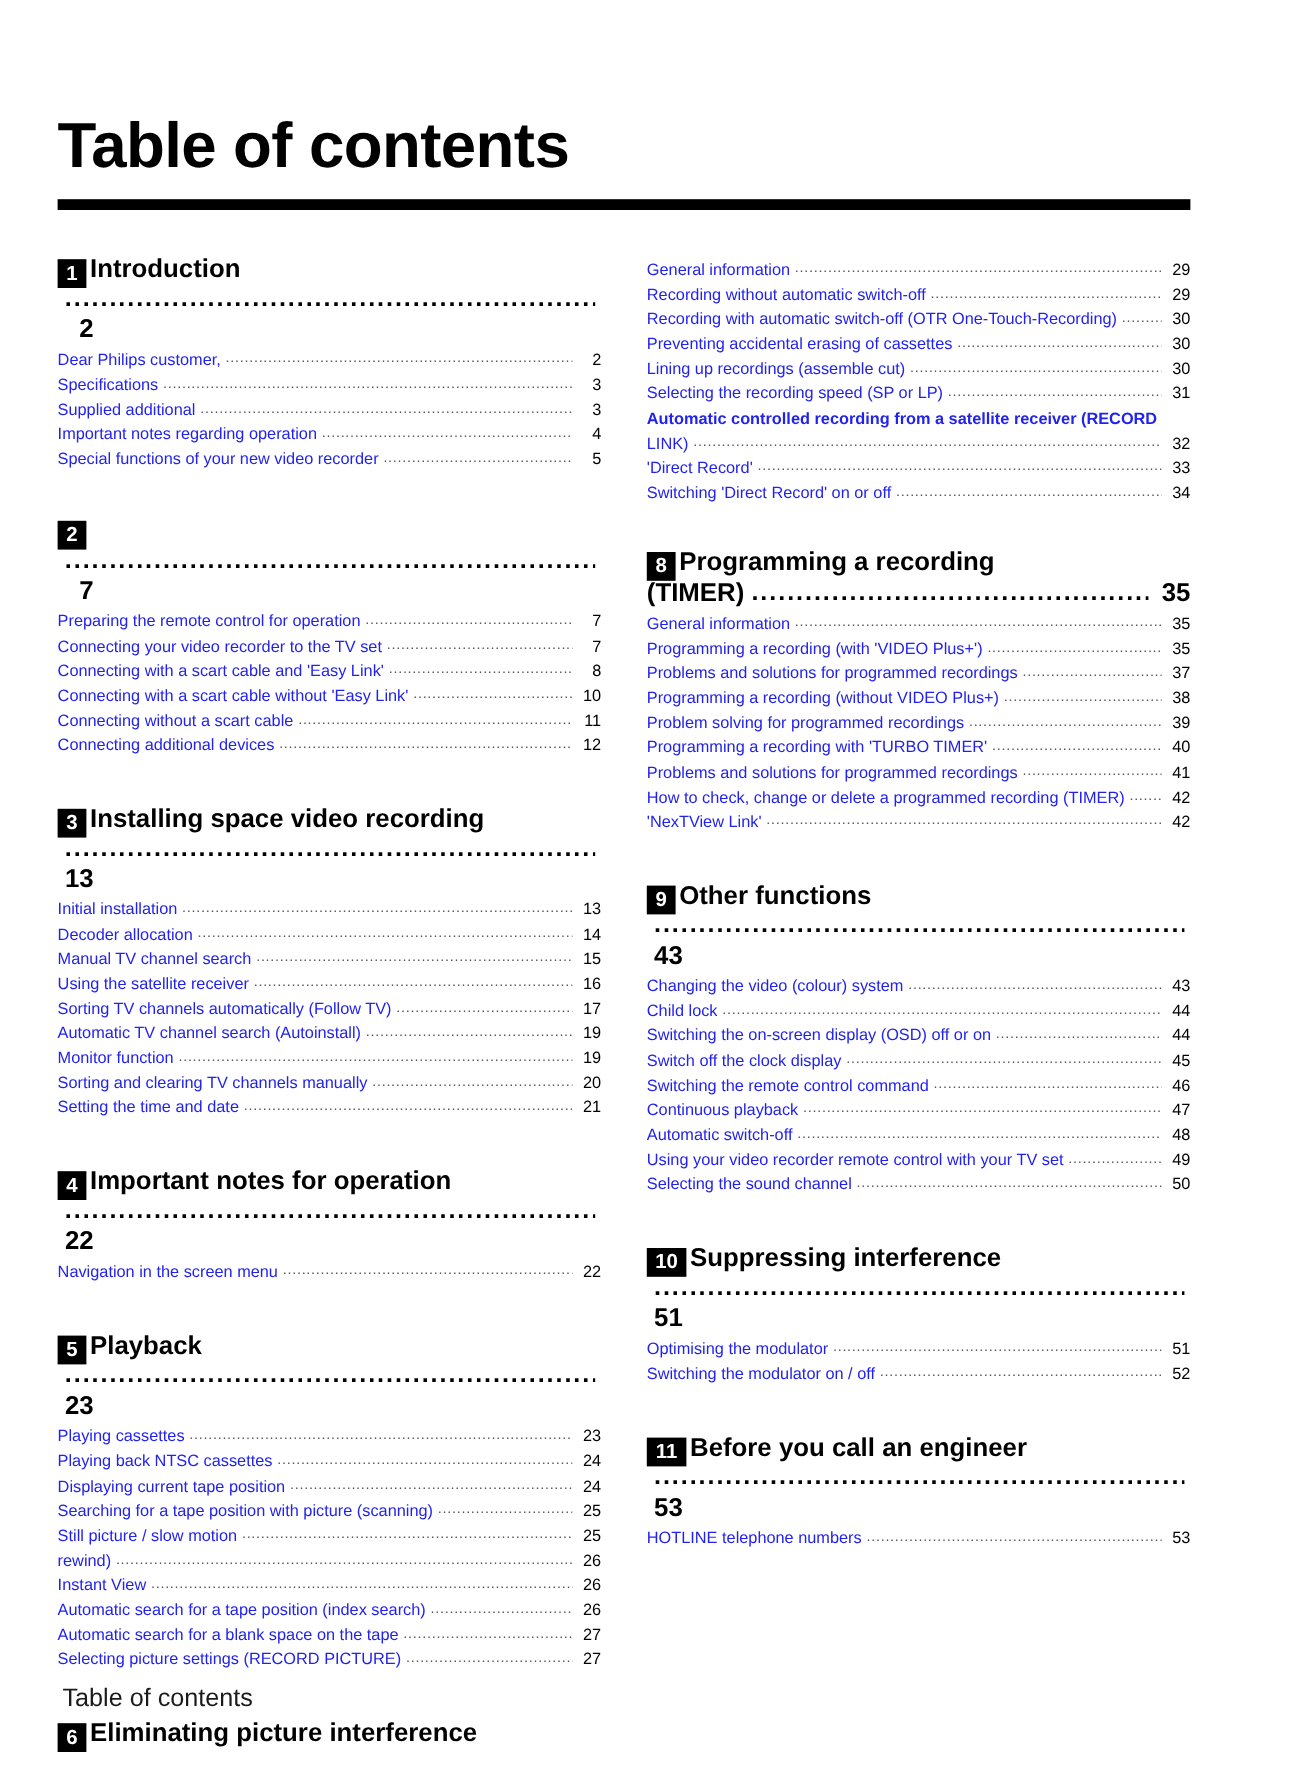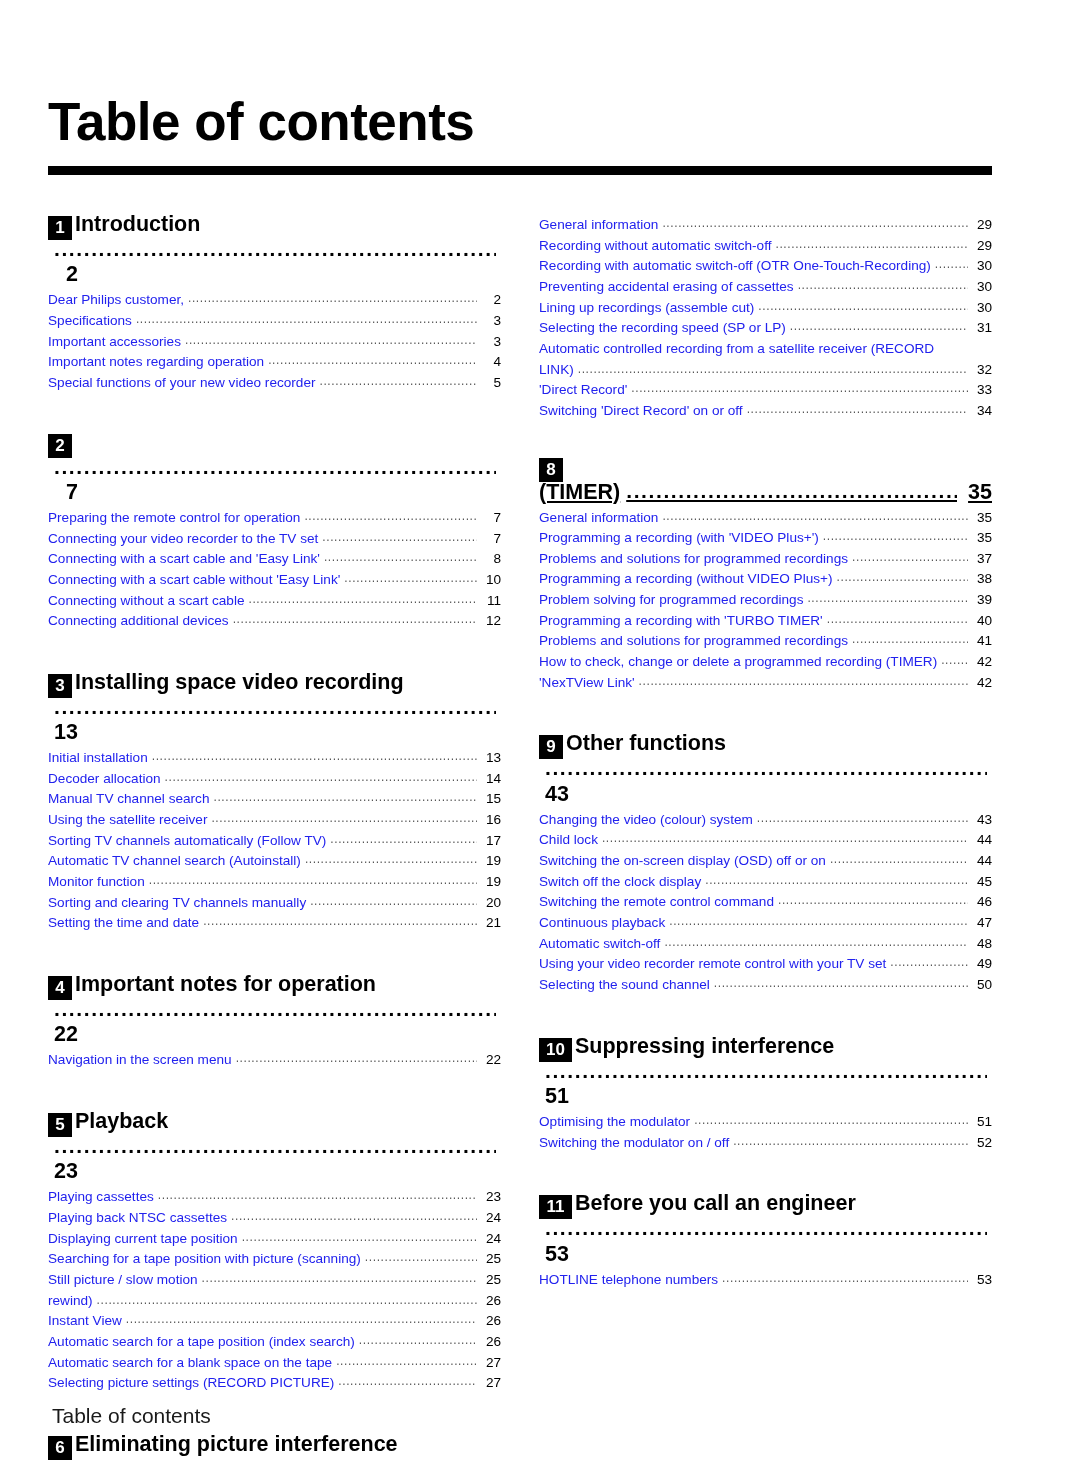--- a/index.html
+++ b/index.html
@@ -114,21 +114,20 @@
     text-align: right;
     min-width: 30px;
   }
   
   .sec-head-line2 {
     display: flex;
     align-items: baseline;
     width: 100%;
     font-size: 21.5px;
     font-weight: bold;
-    text-decoration: underline;
   }
   
   .entries {
     margin: 3px 0 0 0;
     padding: 0;
     list-style: none;
   }
   .entry {
     display: flex;
     align-items: baseline;
@@ -159,24 +158,25 @@
     text-align: right;
     min-width: 20px;
   }
   
   .entry.wrap {
     display: block;
   }
   .entry.wrap .wrap-line1 {
     color: #2222ee;
     display: block;
+    font-weight: bold;
   }
   .entry.wrap .wrap-line2 {
     display: flex;
-    align-items: flex-end;
+    align-items: center;
   }
   .spacer-lg { height: 34px; }
   
   .footer {
     position: absolute;
     left: 52px;
     top: 1404px;
     font-size: 21px;
     color: #1a1a1a;
     font-family: "Liberation Sans", sans-serif;
@@ -207,21 +207,21 @@
               <span class="entry-text">Dear Philips customer,</span>
               <span class="entry-leader">........................................................................................................................</span>
               <span class="entry-page">2</span>
             </li>
             <li class="entry">
               <span class="entry-text">Specifications</span>
               <span class="entry-leader">........................................................................................................................</span>
               <span class="entry-page">3</span>
             </li>
             <li class="entry">
-              <span class="entry-text">Important accessories</span>
+              <span class="entry-text">Supplied additional</span>
               <span class="entry-leader">........................................................................................................................</span>
               <span class="entry-page">3</span>
             </li>
             <li class="entry">
               <span class="entry-text">Important notes regarding operation</span>
               <span class="entry-leader">........................................................................................................................</span>
               <span class="entry-page">4</span>
             </li>
             <li class="entry">
               <span class="entry-text">Special functions of your new video recorder</span>
@@ -461,20 +461,21 @@
           <li class="entry">
             <span class="entry-text">Switching 'Direct Record' on or off</span>
             <span class="entry-leader">........................................................................................................................</span>
             <span class="entry-page">34</span>
           </li>
         </ul>
         <div class="spacer-lg"></div>
         <div class="section">
           <div class="sec-head">
             <span class="badge">8</span>
+            <span class="sec-title">Programming a recording</span>
             <div class="sec-head-line2">
               <span class="sec-title">(TIMER)</span>
               <span class="sec-leader">................................................................................</span>
               <span class="sec-page">35</span>
             </div>
           </div>
           <ul class="entries">
             <li class="entry">
               <span class="entry-text">General information</span>
               <span class="entry-leader">........................................................................................................................</span>

